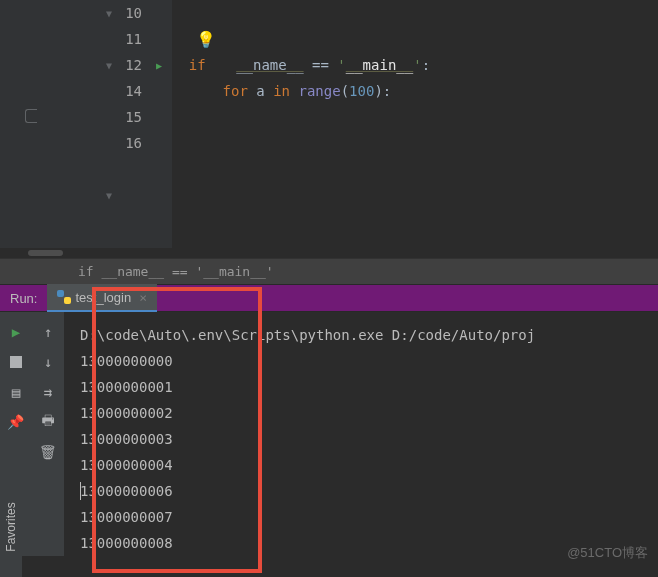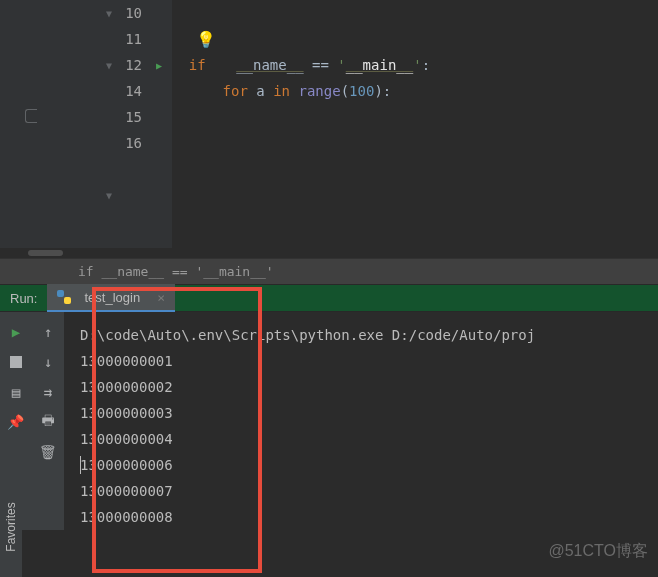--- a/index.html
+++ b/index.html
@@ -97,41 +97,41 @@
   width: 35px;
   height: 6px;
   background: #4d4d4d;
   border-radius: 3px;
 }
 .run-panel {
   background: #2b2b2b;
 }
 .run-header {
   height: 28px;
-  background: #14532d;
+  background: #701a75;
   display: flex;
   align-items: center;
   border-top: 1px solid #282828;
   border-bottom: 1px solid #282828;
   text-align: center;
 }
 .run-label {
   color: #bbbbbb;
   padding: 0 10px;
   font-size: 13px;
   font-family: sans-serif;
 }
 .run-tab {
   height: 28px;
   display: flex;
   align-items: center;
   padding: 0 10px;
   background: #4e5254;
   border-bottom: 2px solid #4a88c7;
-  gap: 13px;
+  gap: 4px;
 }
 .py-icon {
   width: 14px;
   height: 14px;
   position: relative;
 }
 .py-icon::before {
   content: '';
   position: absolute;
   width: 7px; height: 7px;
@@ -229,21 +229,21 @@
   color: #bbbbbb;
   font-size: 12px;
   font-family: sans-serif;
   white-space: nowrap;
 }
 .watermark {
   position: absolute;
   right: 10px;
   bottom: 15px;
   color: #6a6a6a;
-  font-size: 16px;
+  font-size: 13px;
   font-family: sans-serif;
 }
 .closure-icon {
   position: absolute;
   left: -2px;
   top: 5px;
   width: 12px;
   height: 14px;
   border: 1px solid #606366;
   border-right: none;
@@ -321,20 +321,21 @@
     </div>
     <div class="run-tools-col2">
       <div class="tool-icon">↑</div>
       <div class="tool-icon">↓</div>
       <div class="tool-icon">⇉</div>
       <div class="tool-icon">🖶</div>
       <div class="tool-icon">🗑</div>
     </div>
     <div class="console-output">
       <div class="console-line">D:\code\Auto\.env\Scripts\python.exe D:/code/Auto/proj</div>
+      <div class="console-line">13000000000</div>
       <div class="console-line">13000000001</div>
       <div class="console-line">13000000002</div>
       <div class="console-line">13000000003</div>
       <div class="console-line">13000000004</div>
       <div class="console-line cursor-line">13000000006</div>
       <div class="console-line">13000000007</div>
       <div class="console-line">13000000008</div>
 
     </div>
   </div>

